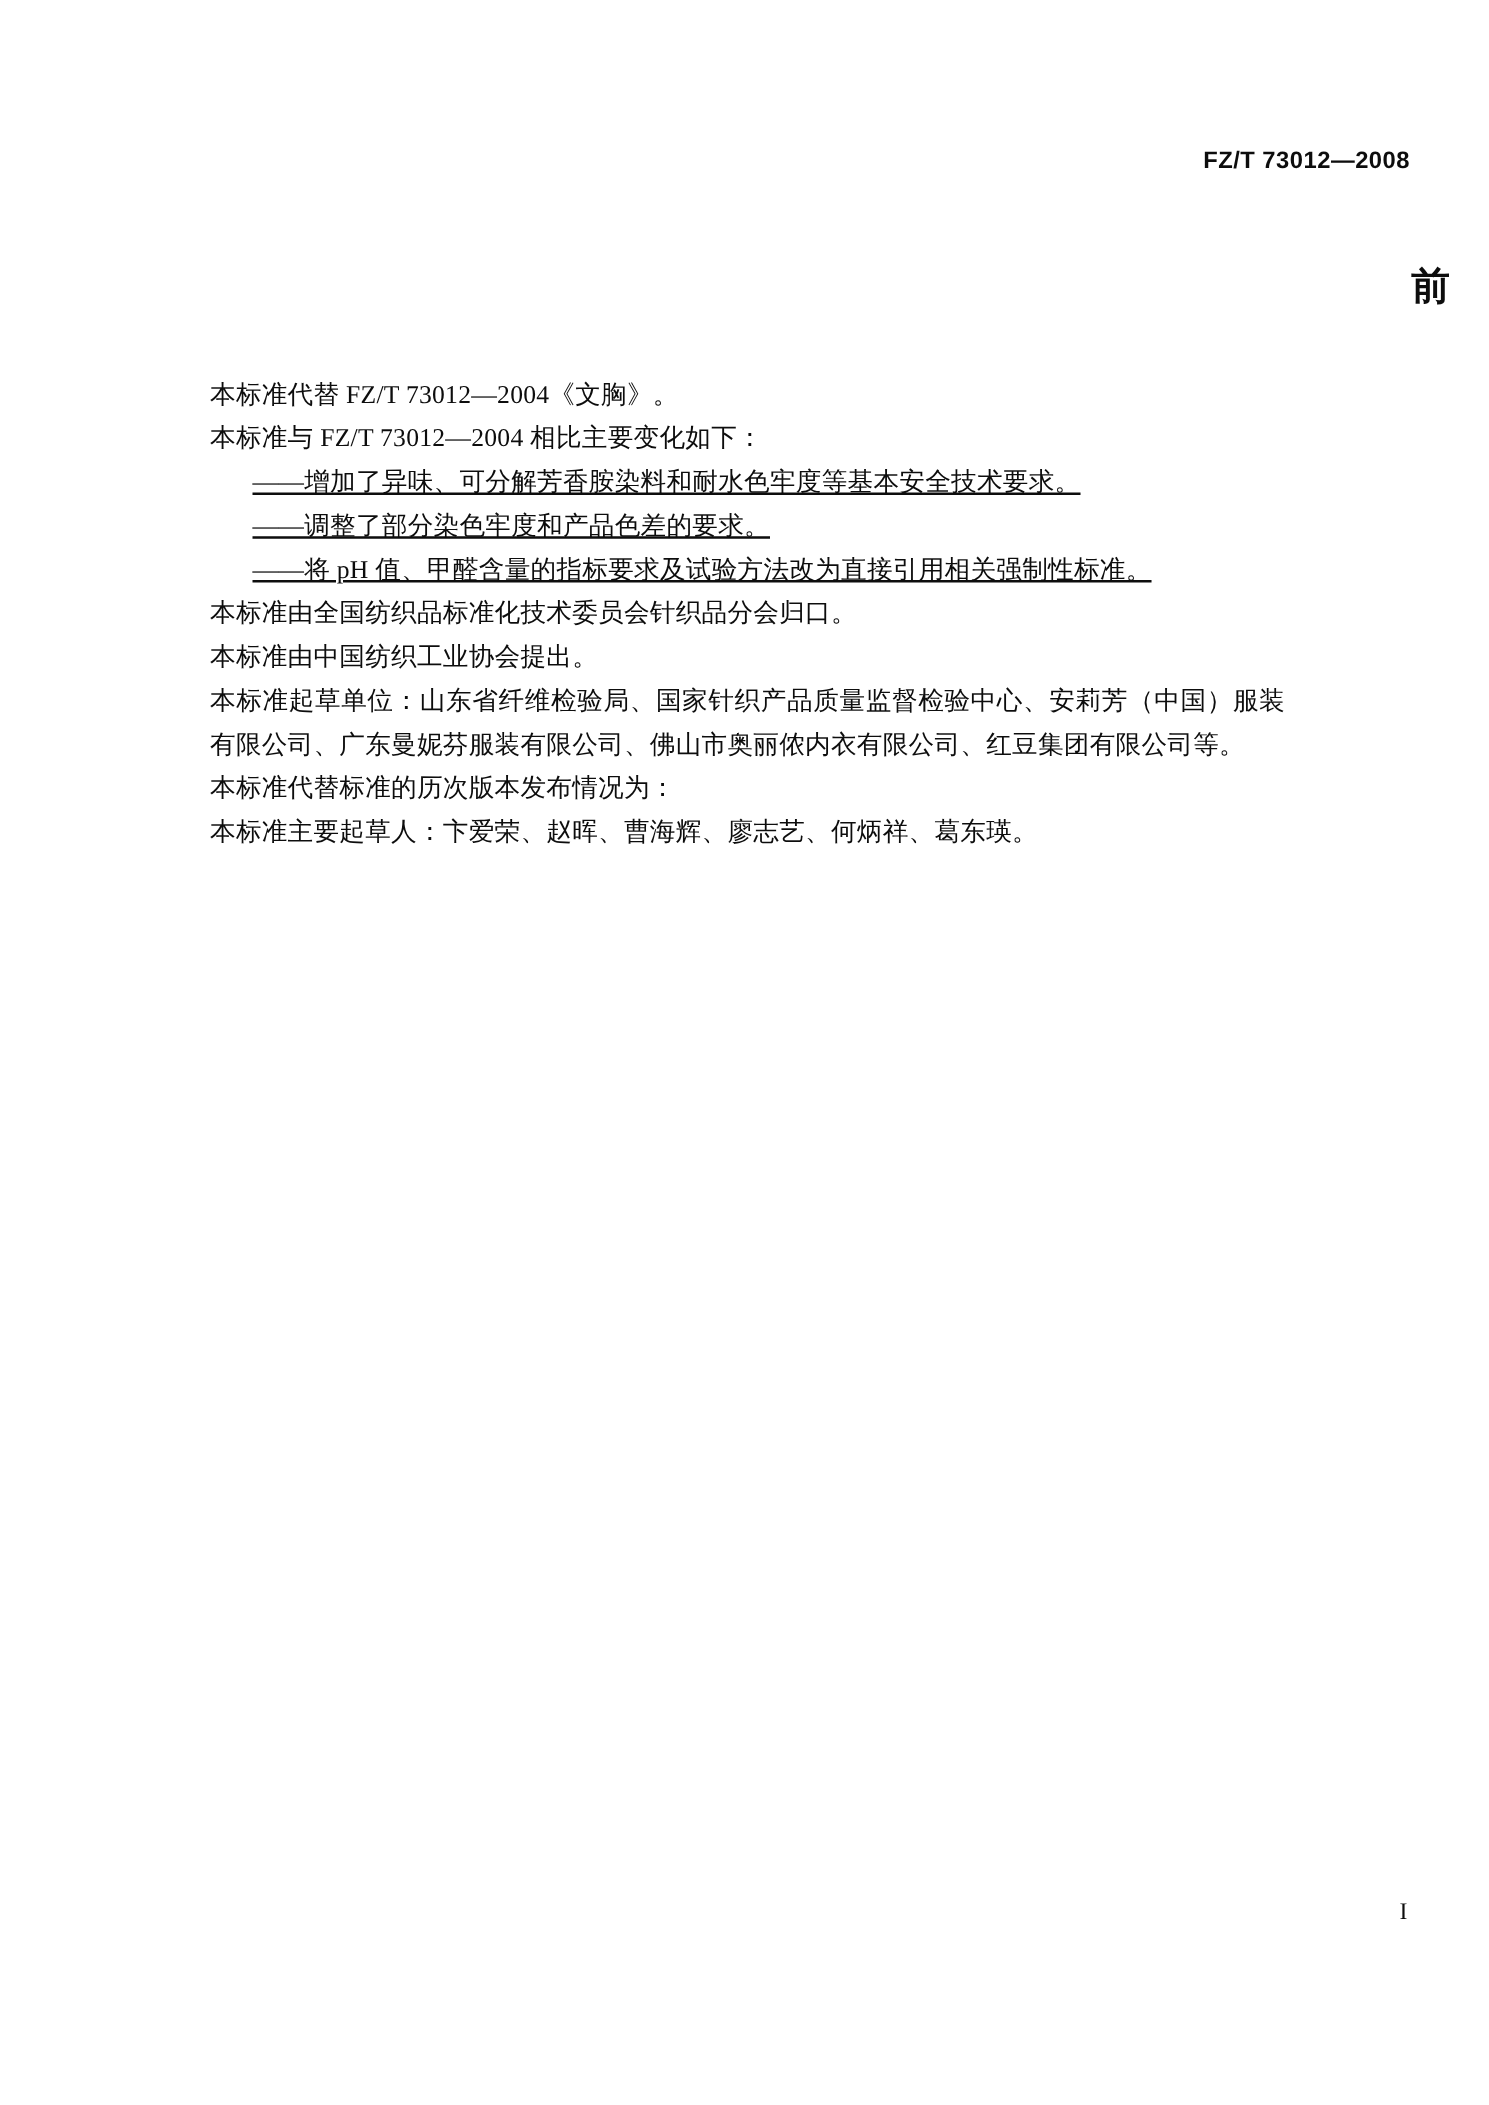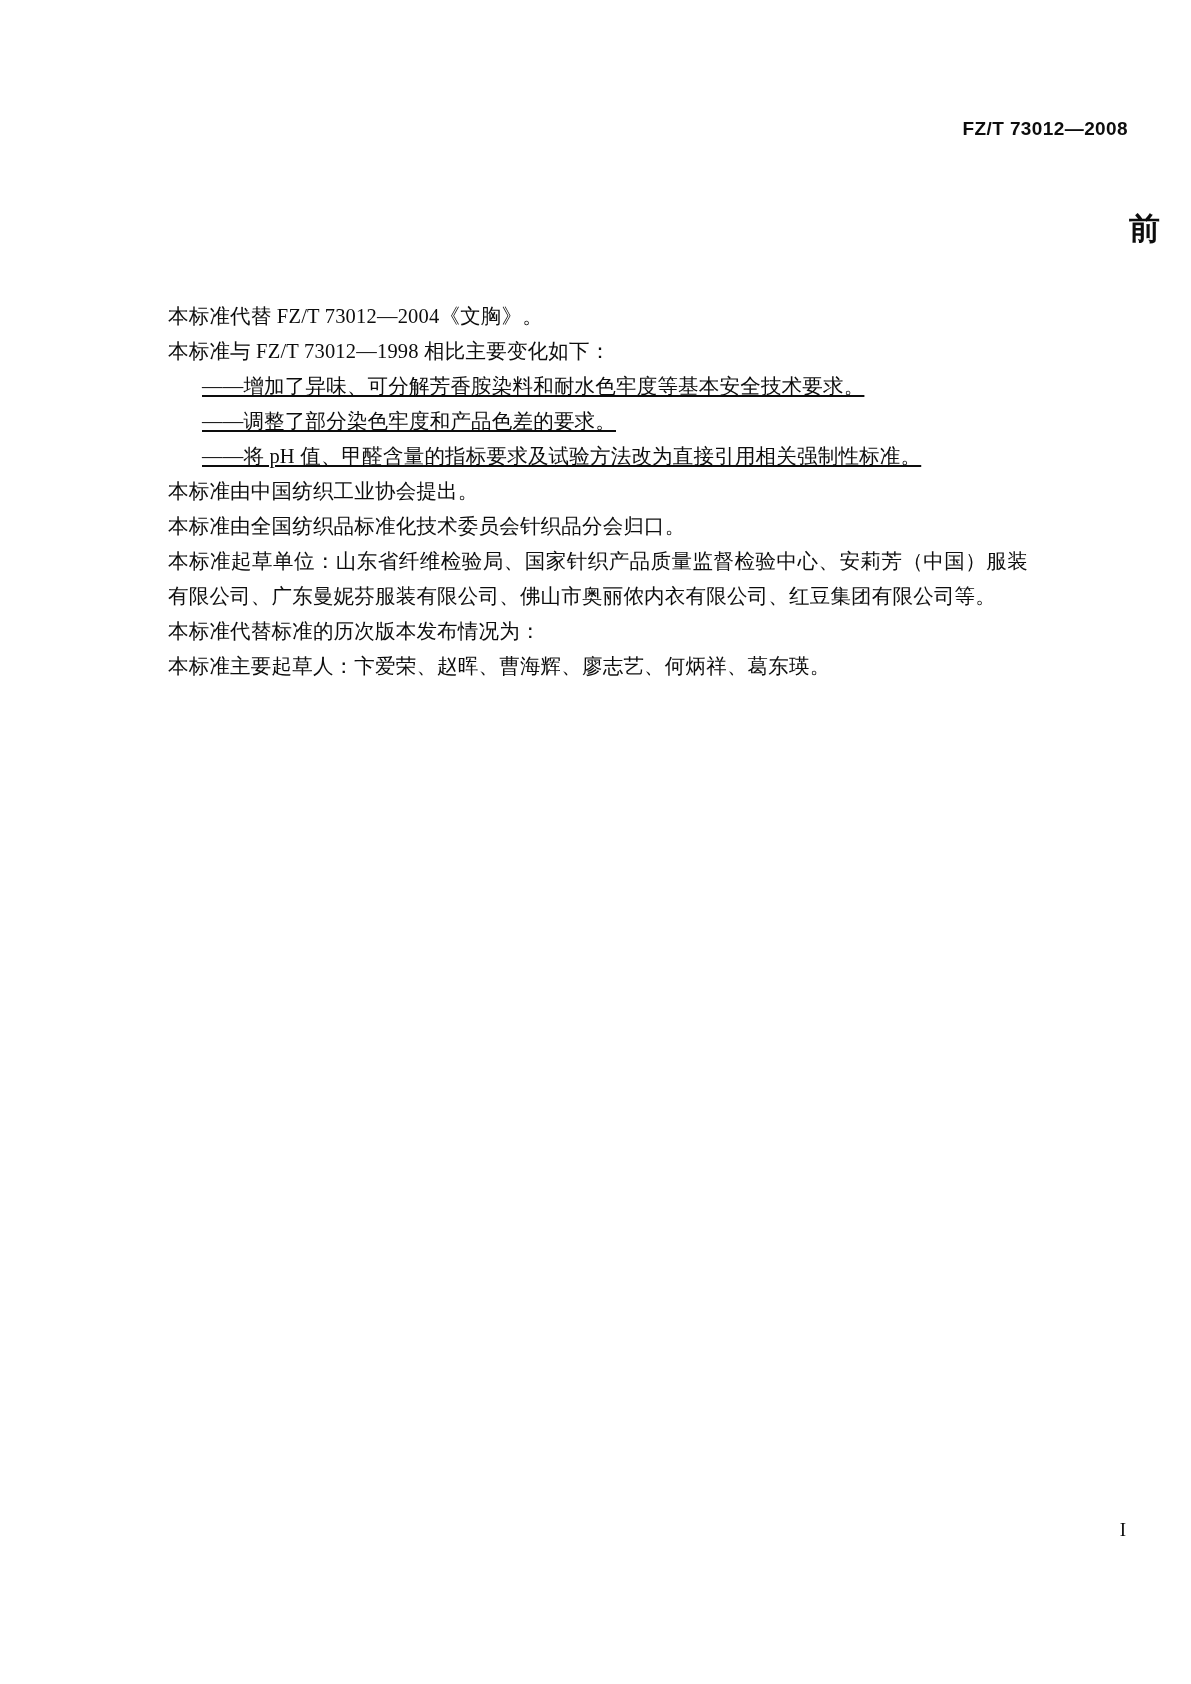--- a/index.html
+++ b/index.html
@@ -92,26 +92,26 @@
 <div class="page">
 
   <div class="header">FZ/T 73012—2008</div>
 
   <div class="doc-title">
     <span>前</span><span class="sp"></span><span>言</span>
   </div>
 
   <div class="body">
     <p class="para p-pad">本标准代替 FZ/T 73012—2004《文胸》。</p>
-    <p class="para p-pad">本标准与 FZ/T 73012—1998 相比主要变化如下：</p>
+    <p class="para p-pad">本标准与 FZ/T 73012—2004 相比主要变化如下：</p>
     <p class="para dash-item">——增加了异味、可分解芳香胺染料和耐水色牢度等基本安全技术要求。</p>
     <p class="para dash-item">——调整了部分染色牢度和产品色差的要求。</p>
     <p class="para dash-item">——将 pH 值、甲醛含量的指标要求及试验方法改为直接引用相关强制性标准。</p>
+    <p class="para p-pad">本标准由全国纺织品标准化技术委员会针织品分会归口。</p>
     <p class="para p-pad">本标准由中国纺织工业协会提出。</p>
-    <p class="para p-pad">本标准由全国纺织品标准化技术委员会针织品分会归口。</p>
     <p class="para p-pad wide">本标准起草单位：山东省纤维检验局、国家针织产品质量监督检验中心、安莉芳（中国）服装有限公司、广东曼妮芬服装有限公司、佛山市奥丽侬内衣有限公司、红豆集团有限公司等。</p>
     <p class="para p-pad">本标准代替标准的历次版本发布情况为：</p>
     <p class="para p-pad">本标准主要起草人：卞爱荣、赵晖、曹海辉、廖志艺、何炳祥、葛东瑛。</p>
   </div>
 
   <div class="folio">I</div>
 
 </div>
 
 </body></html>

